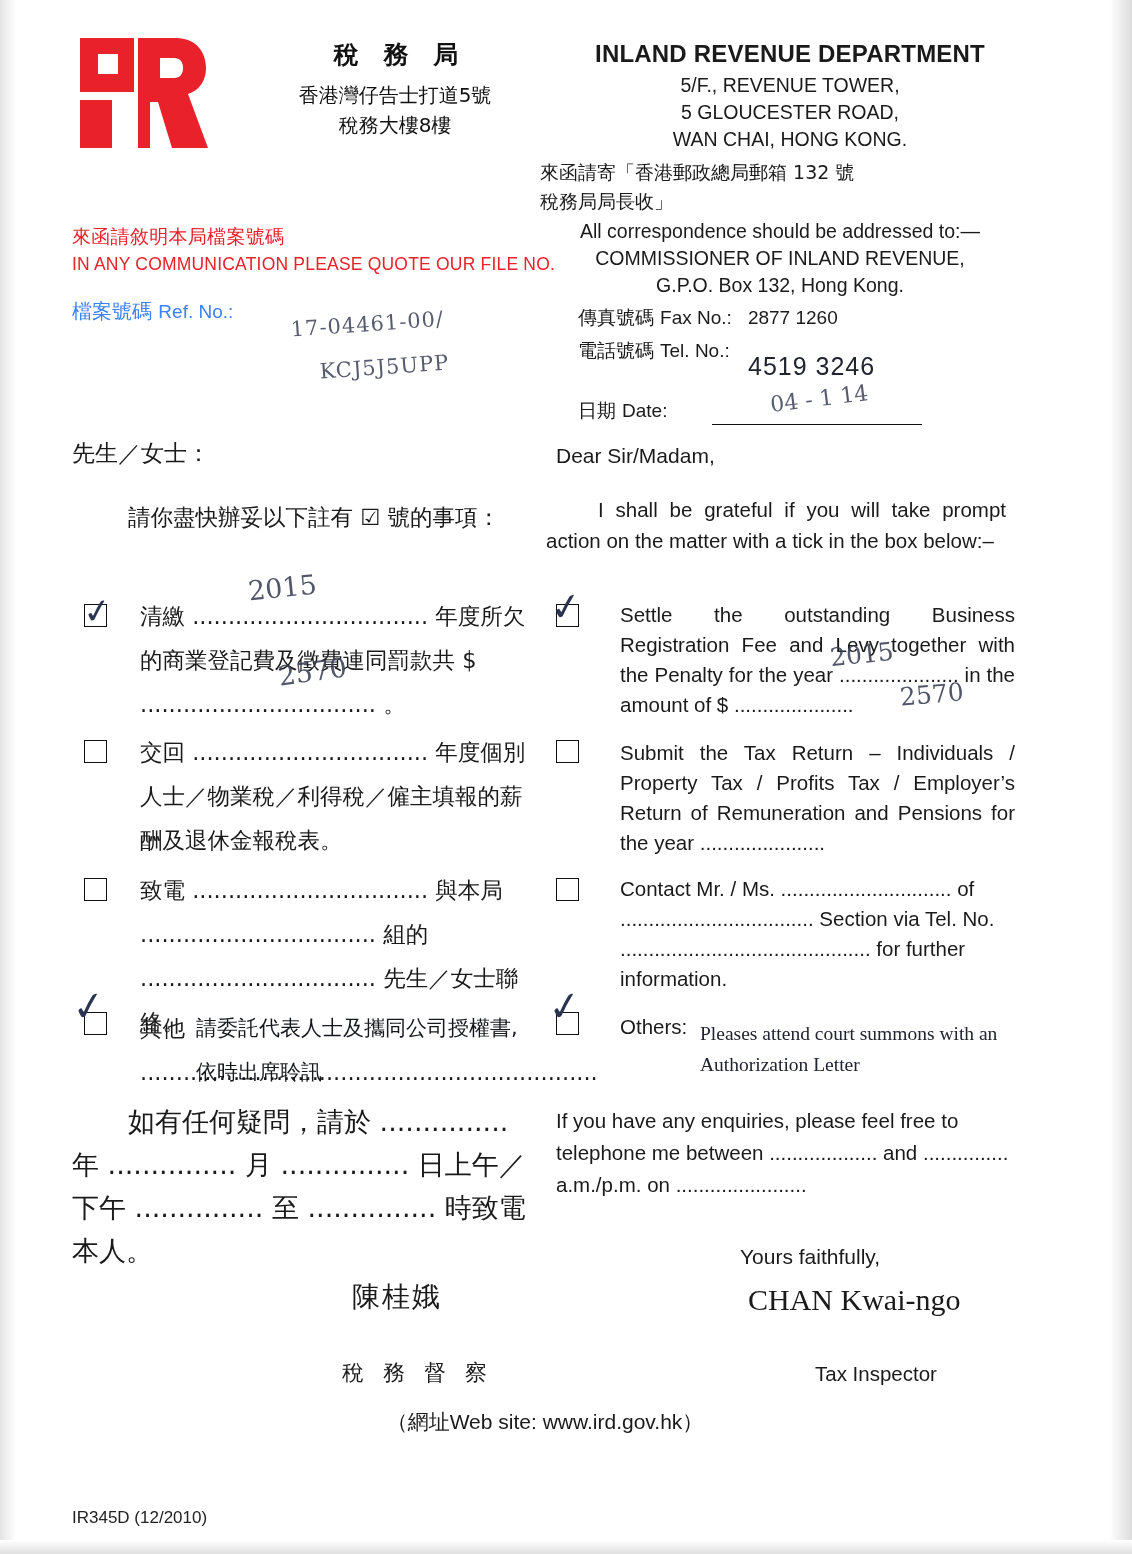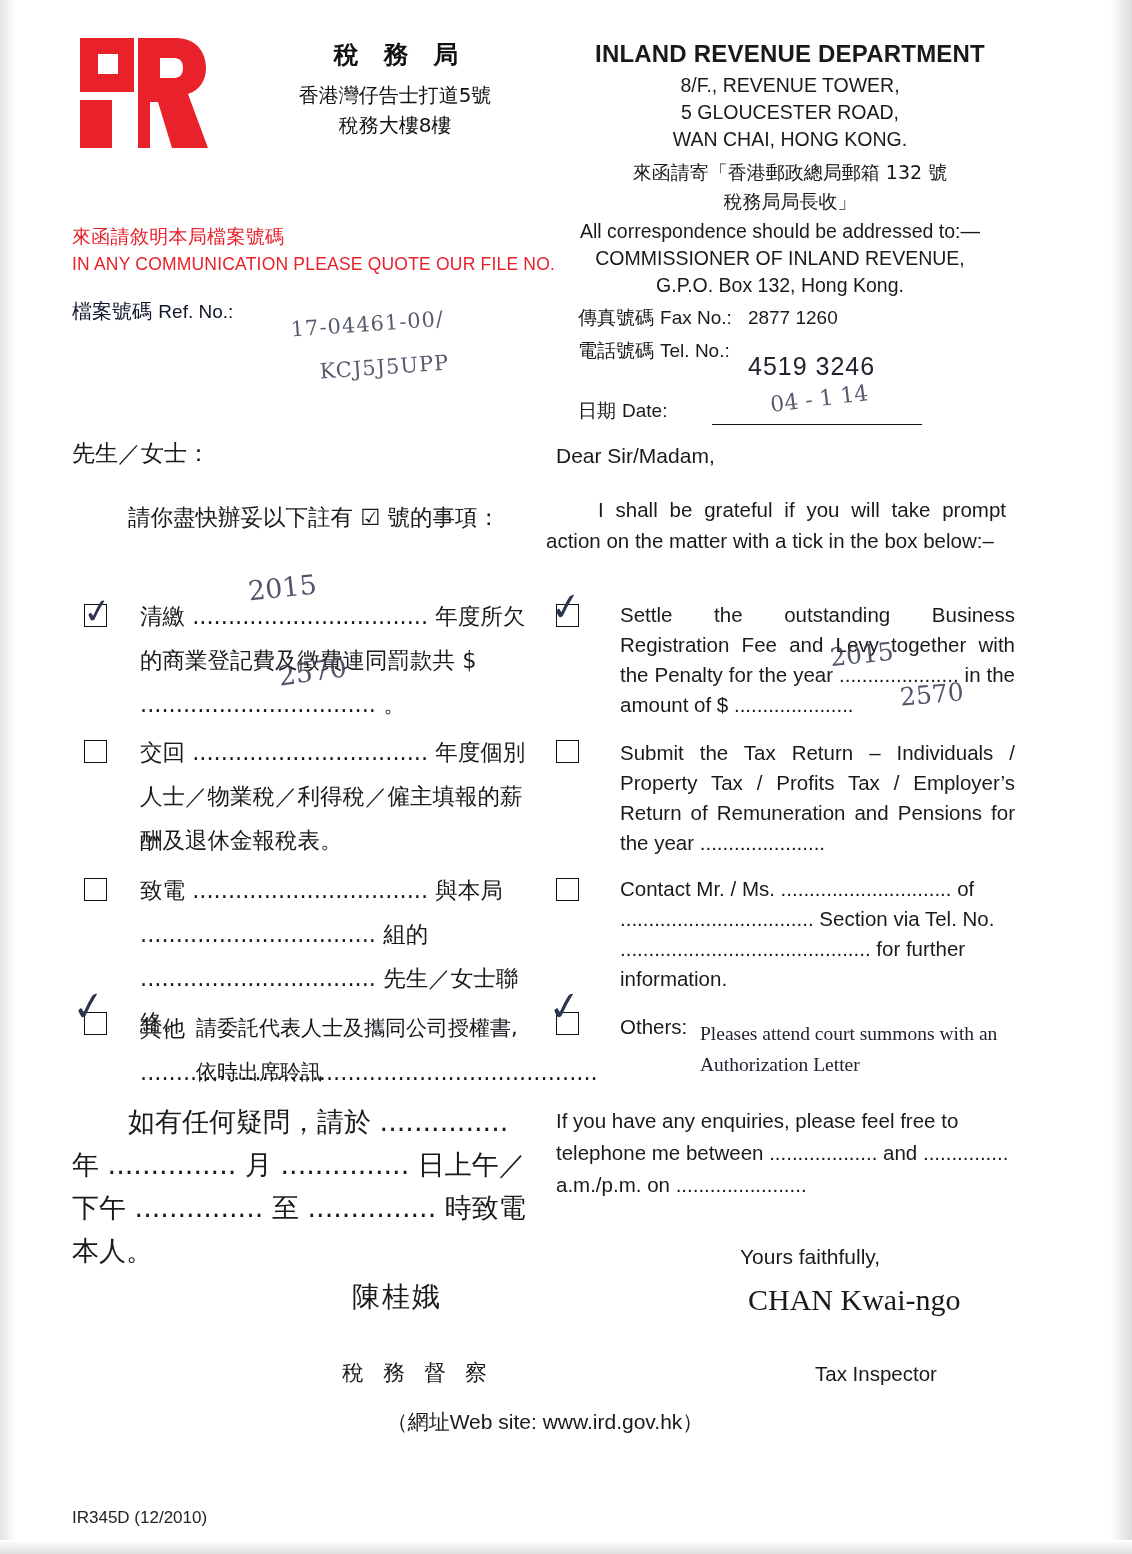--- a/index.html
+++ b/index.html
@@ -76,21 +76,21 @@
     left: 540px; top: 72px;
     width: 500px;
     text-align: center;
     font-size: 19.5px;
     line-height: 27px;
   }
   .cn-corr {
     position: absolute;
     left: 540px; top: 158px;
     width: 500px;
-    text-align: center;
+    text-align: left;
     font-family: "DejaVu Sans", sans-serif;
     font-size: 19px;
     line-height: 29px;
   }
   .en-corr {
     position: absolute;
     left: 520px; top: 218px;
     width: 520px;
     text-align: center;
     font-size: 19.5px;
@@ -107,21 +107,21 @@
     letter-spacing: 0.3px;
   }
   .red-note .line2 {
     font-family: "Liberation Sans", sans-serif;
     font-size: 17.5px;
     letter-spacing: 0.2px;
   }
   .ref-label {
     position: absolute;
     left: 72px; top: 298px;
-    color: #0f172a;
+    color: #3b82f6;
     font-family: "DejaVu Sans", sans-serif;
     font-size: 20px;
   }
   .ref-label .en { font-family: "Liberation Sans", sans-serif; font-size: 19px; }
 
   .ref-hand {
     position: absolute;
     left: 292px; top: 298px;
     width: 270px;
     font-family: "DejaVu Serif", serif;
@@ -355,21 +355,21 @@
   </div>
 
   <div class="cn-dept">稅 務 局</div>
   <div class="cn-addr">
     <div>香港灣仔告士打道5號</div>
     <div>稅務大樓8樓</div>
   </div>
 
   <div class="en-dept">INLAND REVENUE DEPARTMENT</div>
   <div class="en-addr">
-    <div>8/F., REVENUE TOWER,</div>
+    <div>5/F., REVENUE TOWER,</div>
     <div>5 GLOUCESTER ROAD,</div>
     <div>WAN CHAI, HONG KONG.</div>
   </div>
 
   <div class="cn-corr">
     <div>來函請寄「香港郵政總局郵箱 132 號</div>
     <div>稅務局局長收」</div>
   </div>
   <div class="en-corr">
     <div>All correspondence should be addressed to:—</div>

